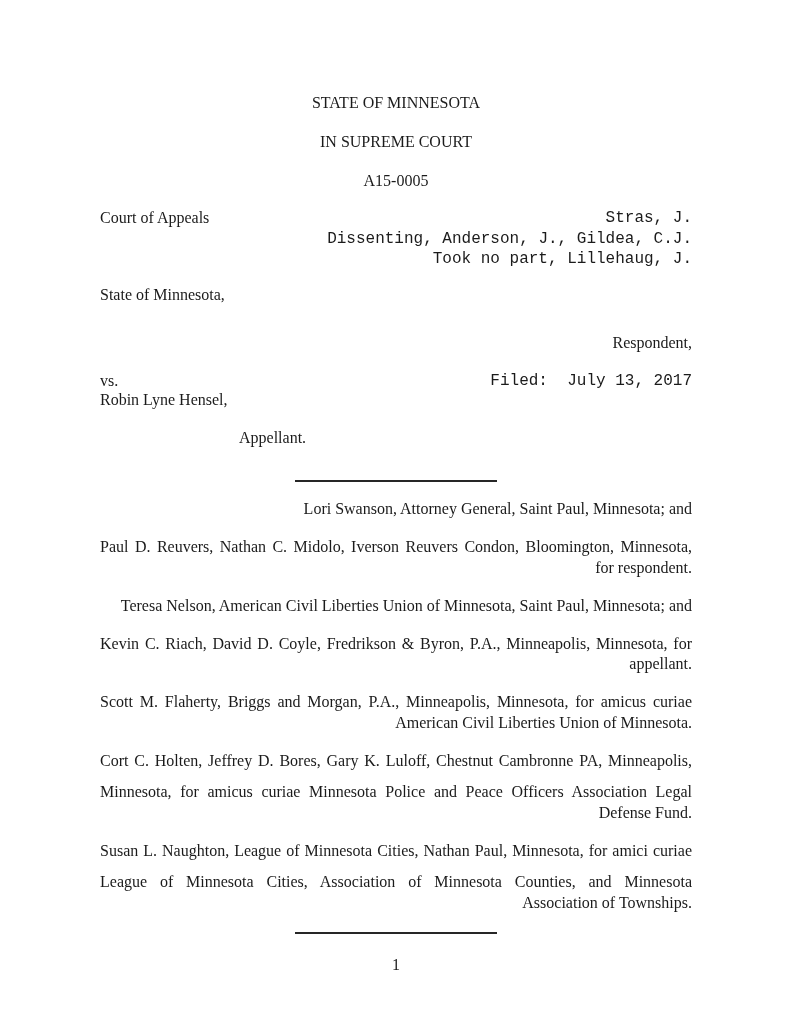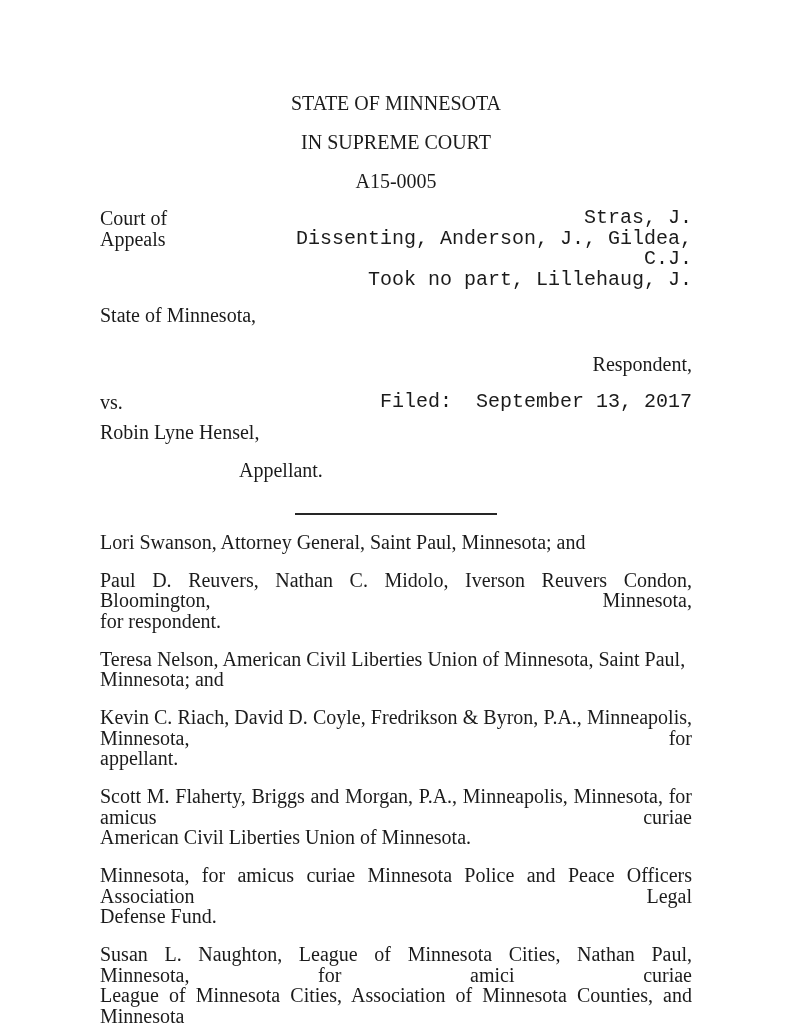--- a/index.html
+++ b/index.html
@@ -10,56 +10,56 @@
   .page {
     position: relative;
     width: 791px;
     height: 1024px;
     box-sizing: border-box;
     margin: 0 auto;
     padding: 93px 99px 0 100px;
     background: #ffffff;
     color: #1b1b1b;
     font-family: "Liberation Serif", "DejaVu Serif", serif;
-    font-size: 20px;
+    font-size: 16px;
     line-height: 20.5px;
     overflow: hidden;
   }
   .center { text-align: center; }
   .hdr { margin-bottom: 18.5px; }
   .case-no { margin-bottom: 16.5px; }
 
   .cap-row {
     display: flex;
     justify-content: space-between;
     align-items: flex-start;
   }
   .cap-row .left { text-align: left; }
   .cap-row .right { text-align: right; font-family: Liberation Mono, monospace; }
   .justices { margin-bottom: 15px; }
 
   .party { margin-bottom: 28px; }
   .role { padding-left: 139px; margin-bottom: 17.5px; text-align: right; }
-  .vs-row { margin-bottom: 12px; align-items: flex-end; }
+  .vs-row { margin-bottom: 0; align-items: flex-end; }
   .defendant { margin-top: -2px; margin-bottom: 17.5px; }
   .role-last { padding-left: 139px; margin-bottom: 0; }
 
   .rule {
     width: 202px;
     height: 0;
     border-top: 2px solid #262626;
     margin: 32px auto 17px auto;
   }
   .rule-bottom {
     margin: 19px auto 21px auto;
   }
 
   .para { margin-bottom: 17.5px; }
-  .jline { text-align: justify; text-align-last: justify; }
-  .lline { text-align: left; }
+  .jline { text-align: justify; text-align-last: justify; margin-top: 11px; }
+  .lline { text-align: right; }
 
   .prewrap { white-space: pre-wrap; }
 
   .page-number { text-align: center; }
 </style>
 </head>
 <body>
 
 <div class="page">
 
@@ -75,21 +75,21 @@
       <div>Took no part, Lillehaug, J.</div>
     </div>
   </div>
 
   <div class="party">State of Minnesota,</div>
   <div class="role">Respondent,</div>
 
   <div class="cap-row vs-row">
     <div class="left">vs.</div>
     <div class="right">
-      <div class="prewrap">Filed:  September 13, 2017</div>
+      <div class="prewrap">Filed:  July 13, 2017</div>
     </div>
   </div>
 
   <div class="defendant">Robin Lyne Hensel,</div>
   <div class="role-last">Appellant.</div>
 
   <div class="rule"></div>
 
   <div>
       <div class="para">
@@ -104,26 +104,28 @@
       </div>
       <div class="para">
         <div class="jline">Kevin C. Riach, David D. Coyle, Fredrikson &amp; Byron, P.A., Minneapolis, Minnesota, for</div>
         <div class="lline">appellant.</div>
       </div>
       <div class="para">
         <div class="jline">Scott M. Flaherty, Briggs and Morgan, P.A., Minneapolis, Minnesota, for amicus curiae</div>
         <div class="lline">American Civil Liberties Union of Minnesota.</div>
       </div>
       <div class="para">
+        <div class="jline">Cort C. Holten, Jeffrey D. Bores, Gary K. Luloff, Chestnut Cambronne PA, Minneapolis,</div>
         <div class="jline">Minnesota, for amicus curiae Minnesota Police and Peace Officers Association Legal</div>
         <div class="lline">Defense Fund.</div>
       </div>
       <div class="para">
         <div class="jline">Susan L. Naughton, League of Minnesota Cities, Nathan Paul, Minnesota, for amici curiae</div>
         <div class="jline">League of Minnesota Cities, Association of Minnesota Counties, and Minnesota</div>
+        <div class="lline">Association of Townships.</div>
       </div>
     </div>
 
   <div class="rule rule-bottom"></div>
 
   <div class="page-number">1</div>
 
 </div>
 
 </body></html>

